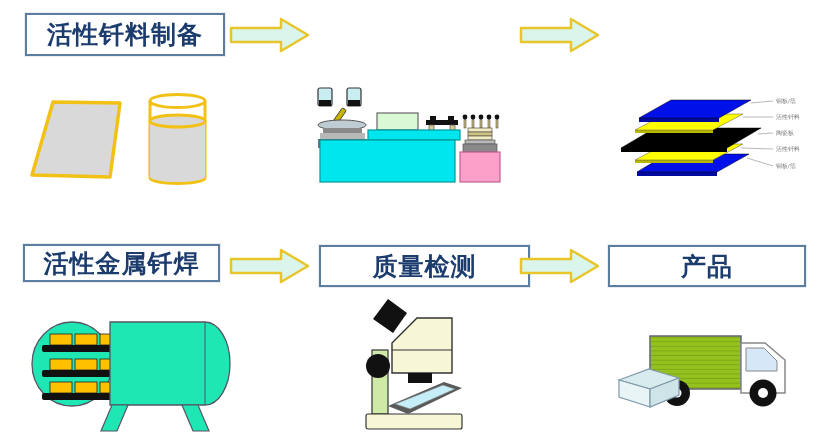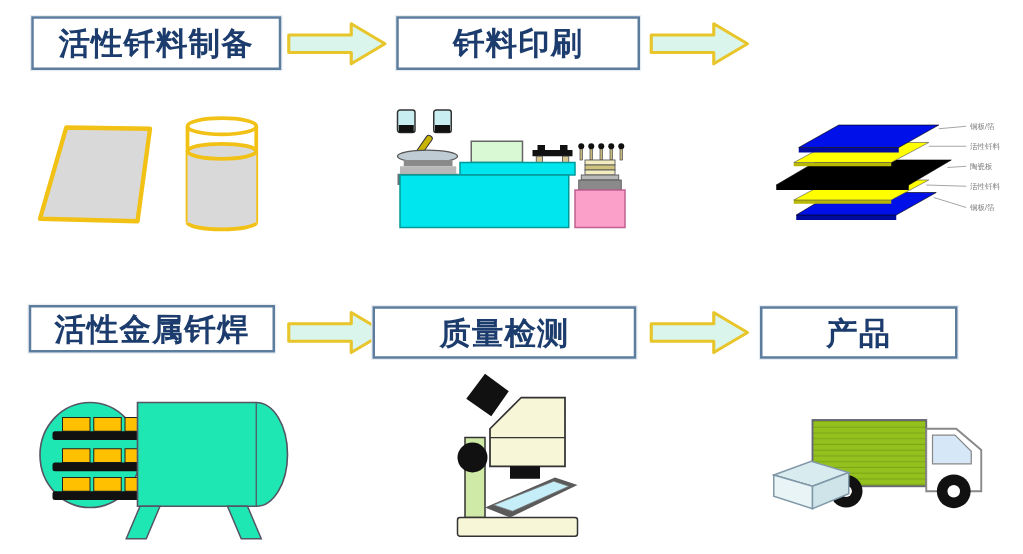--- a/index.html
+++ b/index.html
@@ -24,23 +24,20 @@
 <div class="canvas">
 
   <div class="step-box" style="left:25px;top:13px;width:200px;height:43px">
     <span>活性钎料制备</span>
   </div>
 
   <svg class="arrow-svg" style="left:229px;top:16px" width="82" height="38" viewBox="0 0 82 38">
     <polygon points="2,12 52,12 52,3 79,19 52,35 52,26 2,26" stroke="#e8c52a" stroke-width="2.5" stroke-linejoin="round" fill="#d9f5ec"></polygon>
   </svg>
 
-  <div class="step-box" style="left:317px;top:13px;width:195px;height:43px">
-    <span>钎料印刷</span>
-  </div>
 
   <svg class="arrow-svg" style="left:519px;top:16px" width="82" height="38" viewBox="0 0 82 38">
     <polygon points="2,12 52,12 52,3 79,19 52,35 52,26 2,26" stroke="#e8c52a" stroke-width="2.5" stroke-linejoin="round" fill="#d9f5ec"></polygon>
   </svg>
 
 
   <svg class="illus" style="left:28px;top:90px" width="185" height="100" viewBox="0 0 185 100">
     <g>
       <polygon points="25,12 92,13 82,87 4,85" stroke="#f2c115" stroke-width="3.5" stroke-linejoin="round" fill="#d9d9d9"></polygon>
     </g>
@@ -143,29 +140,29 @@
   </svg>
 
   <div class="step-box" style="left:23px;top:244px;width:197px;height:38px">
     <span>活性金属钎焊</span>
   </div>
 
   <svg class="arrow-svg" style="left:229px;top:247px" width="82" height="38" viewBox="0 0 82 38">
     <polygon points="2,12 52,12 52,3 79,19 52,35 52,26 2,26" stroke="#e8c52a" stroke-width="2.5" stroke-linejoin="round" fill="#d9f5ec"></polygon>
   </svg>
 
-  <div class="step-box" style="left:298px;top:245px;width:211px;height:42px">
+  <div class="step-box" style="left:319px;top:245px;width:211px;height:42px">
     <span>质量检测</span>
   </div>
 
   <svg class="arrow-svg" style="left:519px;top:247px" width="82" height="38" viewBox="0 0 82 38">
     <polygon points="2,12 52,12 52,3 79,19 52,35 52,26 2,26" stroke="#e8c52a" stroke-width="2.5" stroke-linejoin="round" fill="#d9f5ec"></polygon>
   </svg>
 
-  <div class="step-box" style="left:608px;top:245px;width:158px;height:42px">
+  <div class="step-box" style="left:608px;top:245px;width:198px;height:42px">
     <span>产品</span>
   </div>
 
   <svg class="illus" style="left:12px;top:318px" width="228" height="120" viewBox="0 0 228 120">
     <ellipse cx="60" cy="46" rx="40" ry="42" stroke="#556" stroke-width="1.3" fill="#1fe7b3"></ellipse>
     <g>
       <rect x="38" y="16" width="22" height="11" stroke="#222" stroke-width="0.8" fill="#ffc000"></rect>
       <rect x="63" y="16" width="22" height="11" fill="#ffc000" stroke="#222" stroke-width="0.8"></rect>
       <rect x="88" y="16" width="13" height="11" fill="#ffc000" stroke="#222" stroke-width="0.8"></rect>
       <rect x="30" y="27" width="74" height="7" rx="2" fill="#111"></rect>

